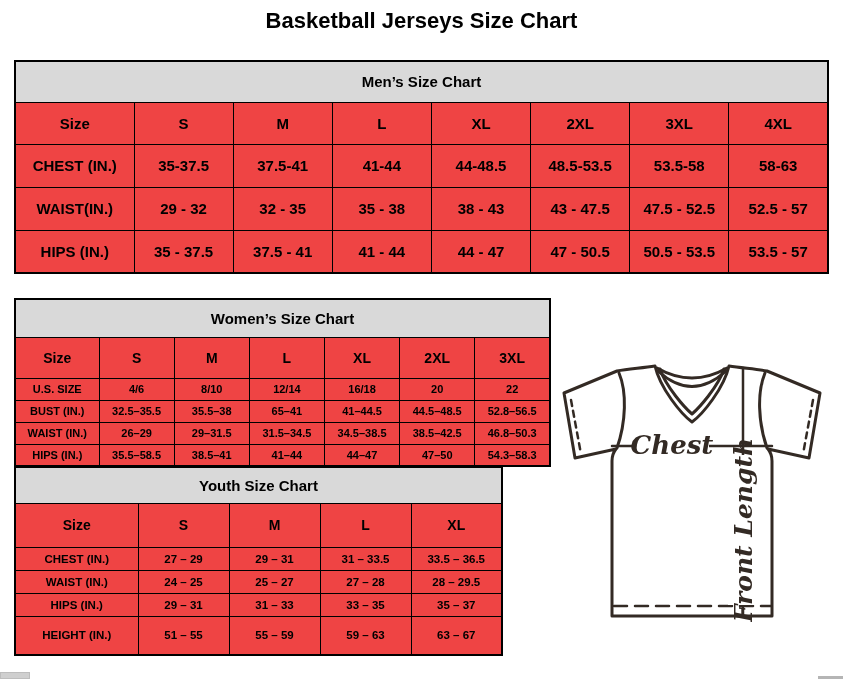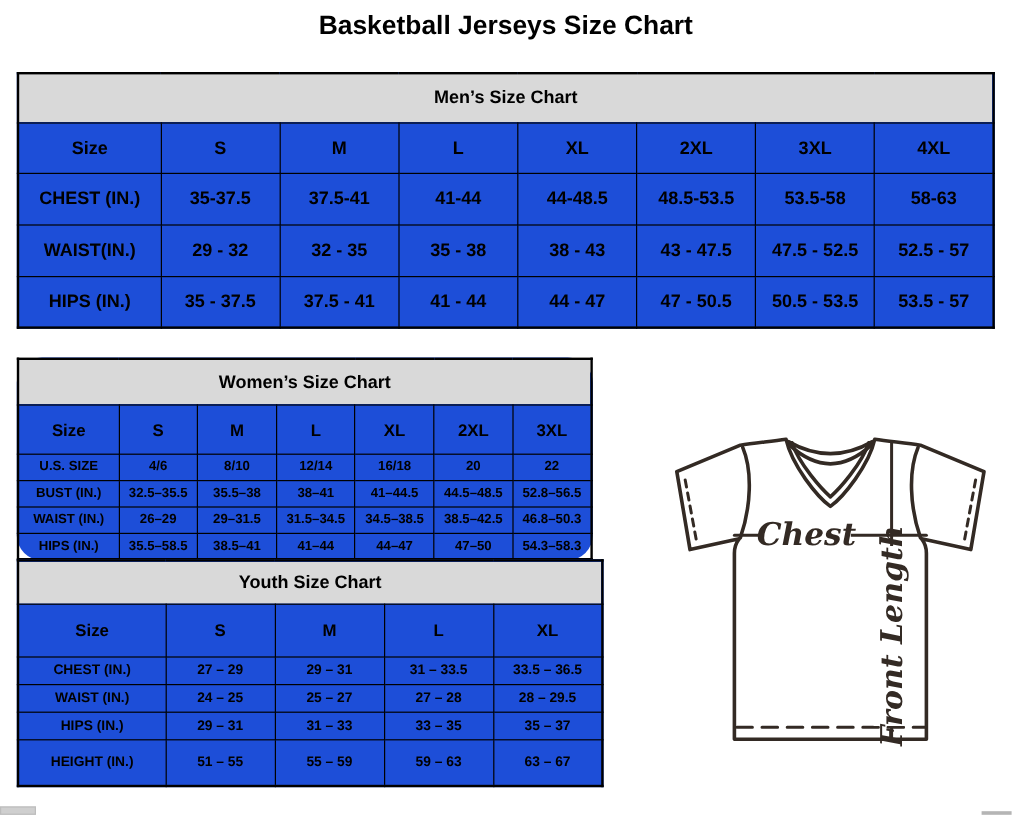--- a/index.html
+++ b/index.html
@@ -6,31 +6,31 @@
   body{
     width:843px;height:679px;position:relative;background:#ffffff;
     font-family:"Liberation Sans", sans-serif;color:#000;overflow:hidden;
   }
   .page-title{
     position:absolute;left:0;right:0;top:8px;text-align:center;
     font-size:22px;font-weight:bold;
   }
   table.size-table{
     position:absolute;border-collapse:collapse;table-layout:fixed;
-    border:2px solid #000;background:#1d4ed8;
+    border:2px solid #000;background:#ef4444;
   }
   table.size-table td{
     border:1px solid #000;text-align:center;vertical-align:middle;
     font-weight:bold;padding:0;overflow:hidden;white-space:nowrap;
   }
   td.title-cell{background:#d9d9d9;font-size:15px;}
   tr.size-row td{font-size:15px;margin-left:29px;}
   table.men{left:14px;top:60px;width:815px;}
   table.men td{font-size:15px;}
-  table.women{left:14px;top:298px;width:480px;border-radius:21px;}
+  table.women{left:14px;top:298px;width:537px;}
   table.women tr.size-row td{font-size:14px;}
   table.women tr.data-row td{font-size:11px;}
   table.youth{left:14px;top:466px;width:489px;}
   table.youth tr.size-row td{font-size:14px;}
   table.youth tr.data-row td{font-size:11.5px;}
   .jersey-wrap{position:absolute;left:560px;top:360px;width:282px;height:262px;}
   .sb-frag-left{
     position:absolute;left:0;top:672px;width:30px;height:7px;
     background:#cfcfcf;border:1px solid #bdbdbd;box-sizing:border-box;
   }
@@ -130,21 +130,21 @@
       <td>8/10</td>
       <td>12/14</td>
       <td>16/18</td>
       <td>20</td>
       <td>22</td>
     </tr>
     <tr class="data-row" style="height:22px">
       <td>BUST (IN.)</td>
       <td>32.5–35.5</td>
       <td>35.5–38</td>
-      <td>38–41</td>
+      <td>65–41</td>
       <td>41–44.5</td>
       <td>44.5–48.5</td>
       <td>52.8–56.5</td>
     </tr>
     <tr class="data-row" style="height:22px">
       <td>WAIST (IN.)</td>
       <td>26–29</td>
       <td>29–31.5</td>
       <td>31.5–34.5</td>
       <td>34.5–38.5</td>

